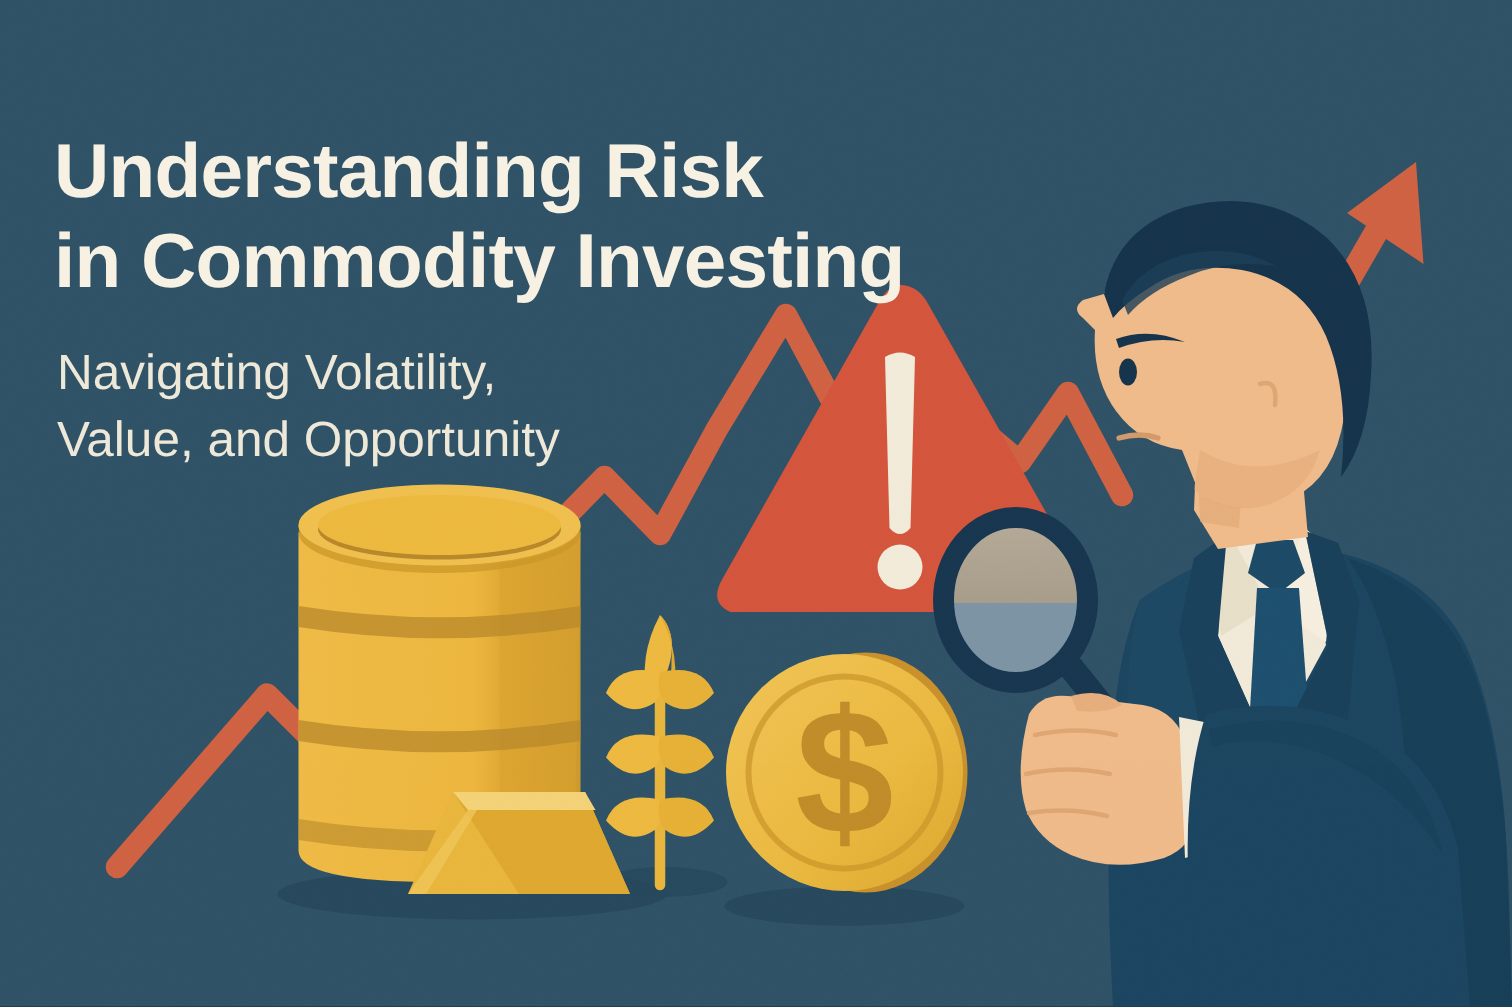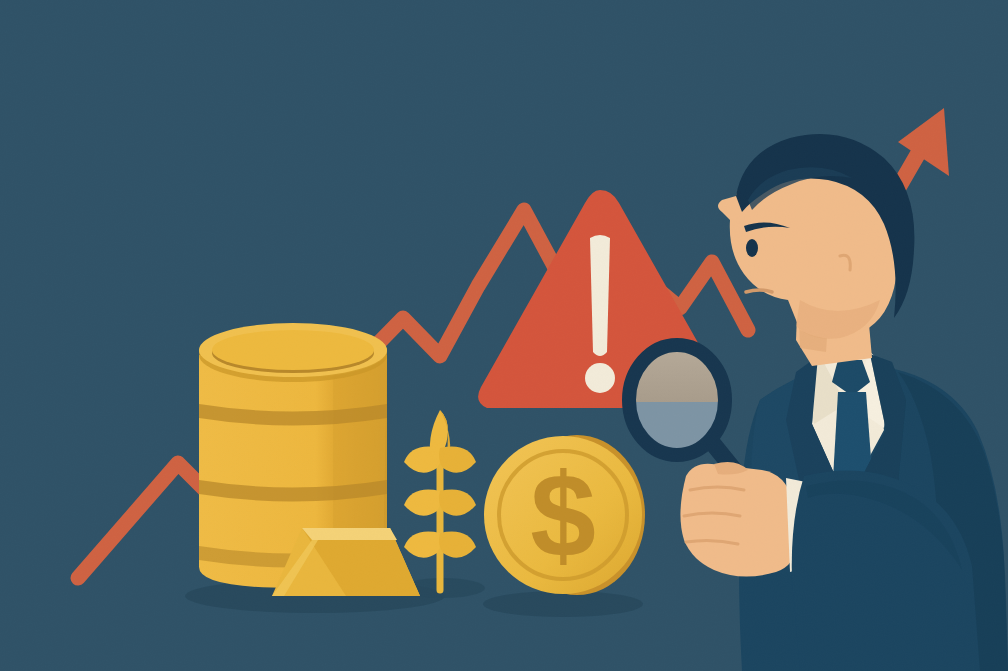--- a/index.html
+++ b/index.html
@@ -316,15 +316,19 @@
                    Q 790 520 804 476 Z" fill="#1b4560"></path>
           <path d="M 806 486 Q 870 470 918 500 Q 952 524 962 570 Q 930 520 880 502 Q 840 488 808 498 Z" fill="#17405b" opacity="0.65"></path>
         </g>
       </g>
 
       <rect x="0" y="0" width="1008" height="671" filter="url(#grain)" fill="#ffffff" opacity="0.4"></rect>
     </g>
   </svg>
 
   <div class="text-layer">
+    <h1 id="headline">Understanding Risk
+in Commodity Investing</h1>
+    <p id="subhead">Navigating Volatility,
+Value, and Opportunity</p>
   </div>
 
 </div>
 
 </body></html>

